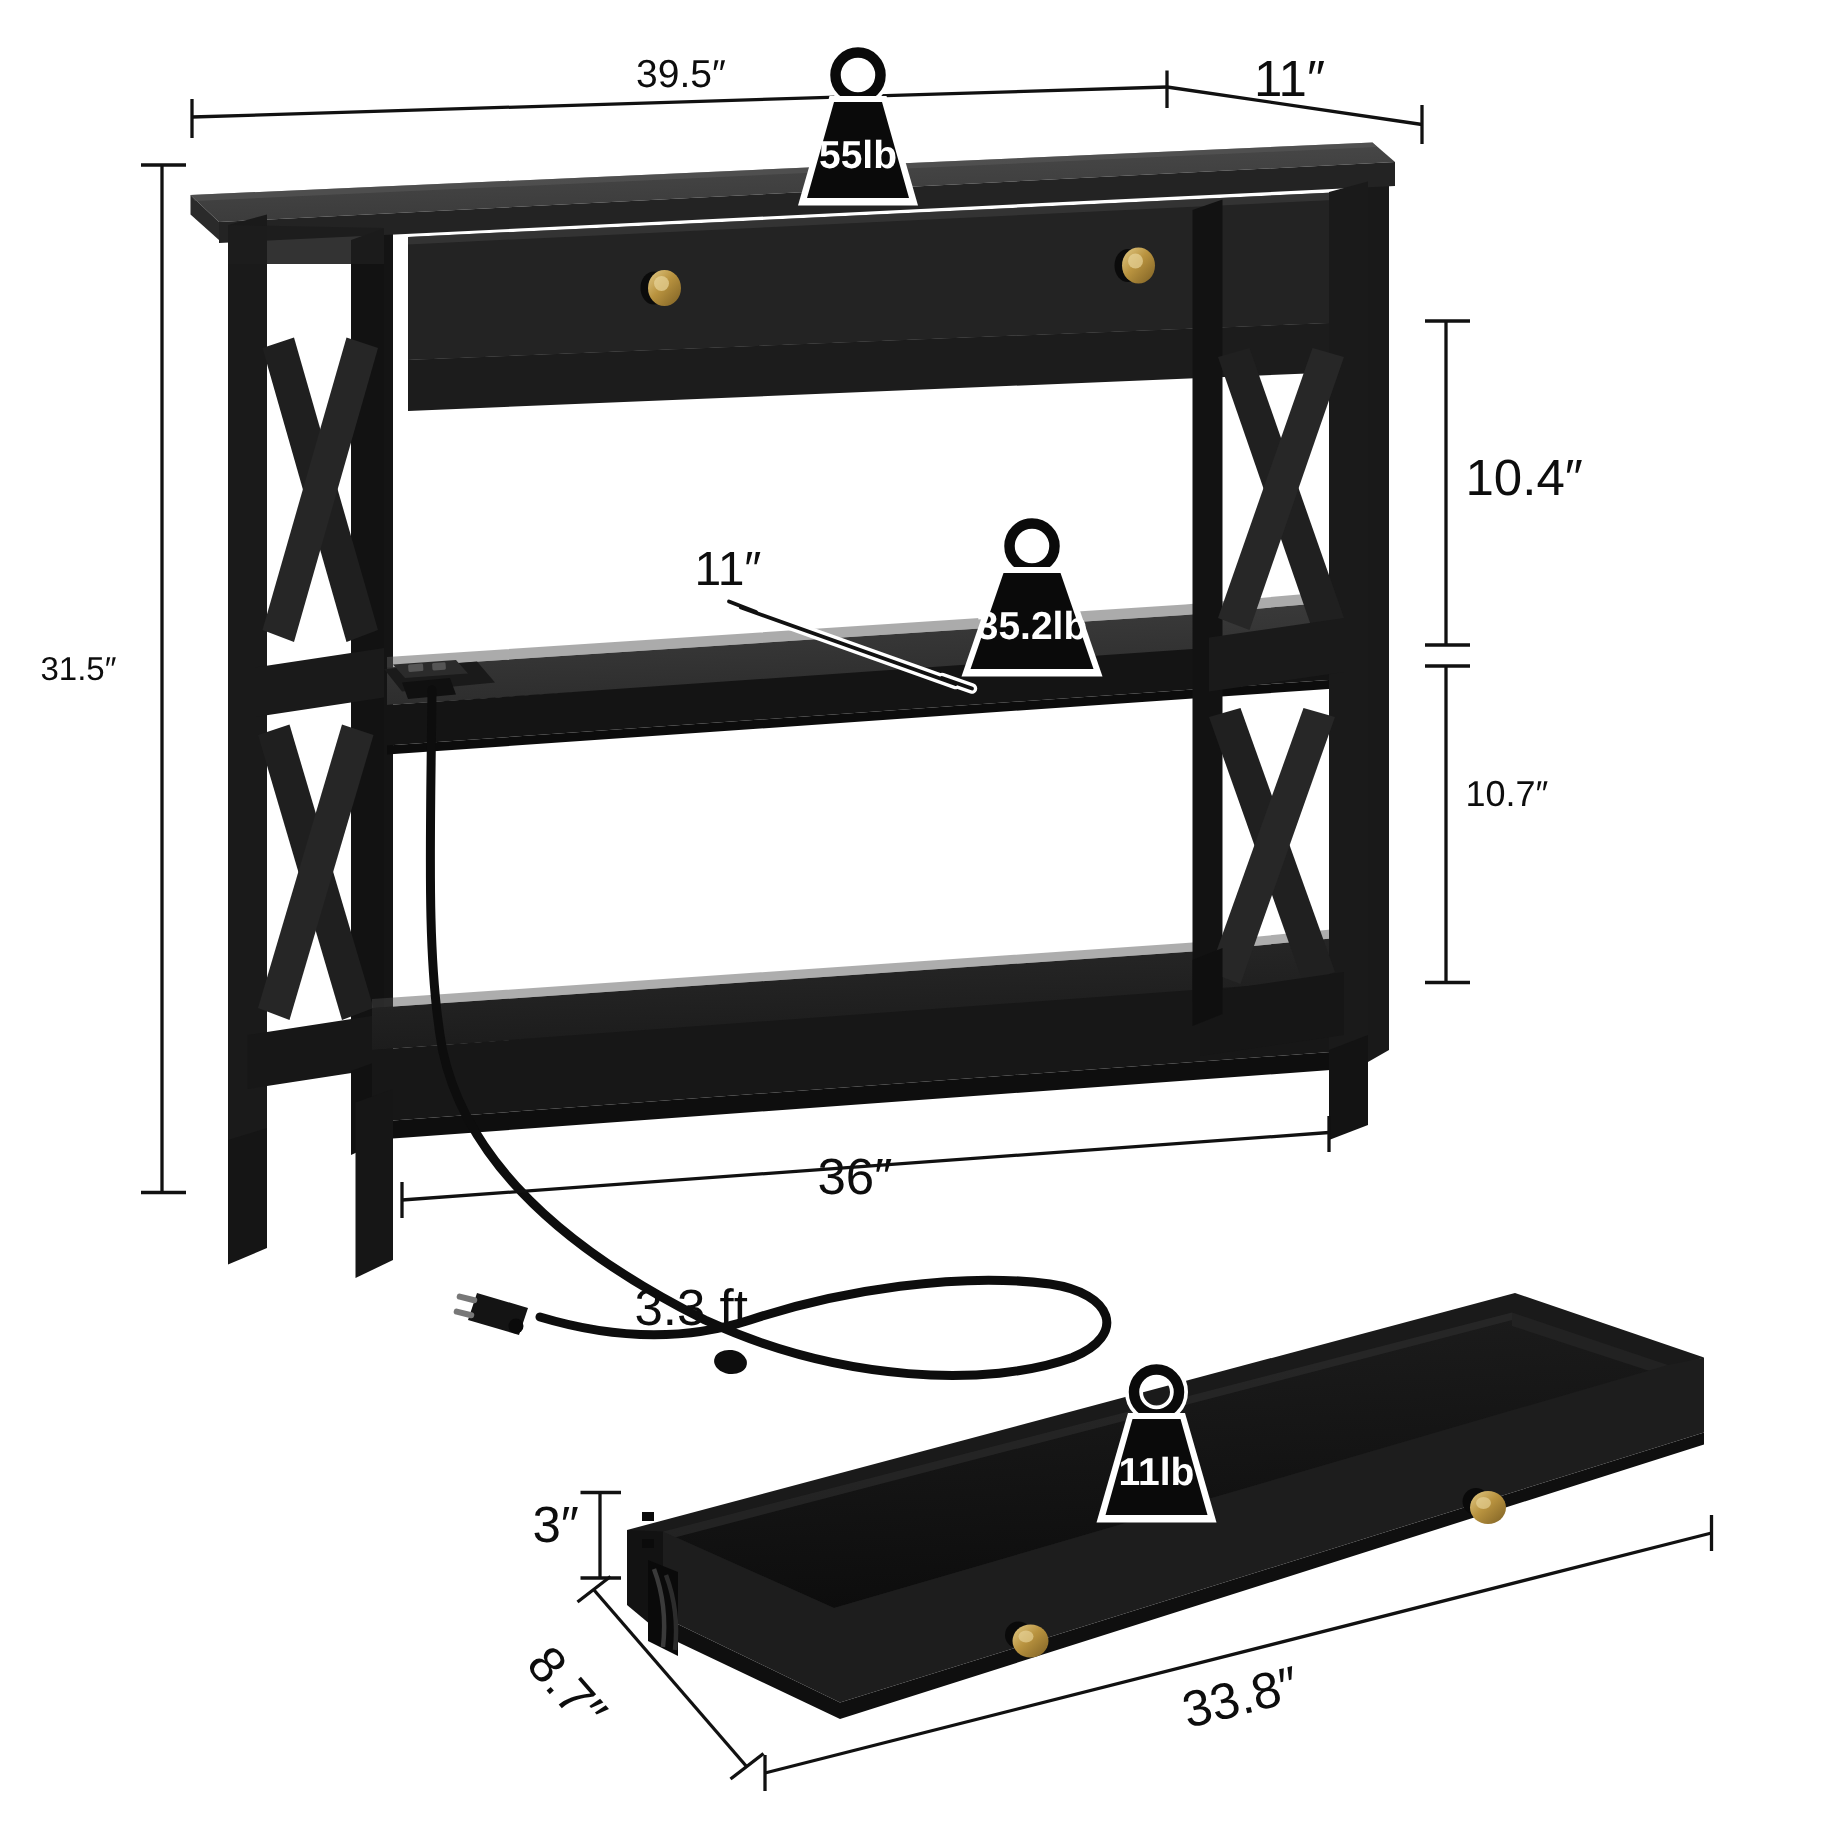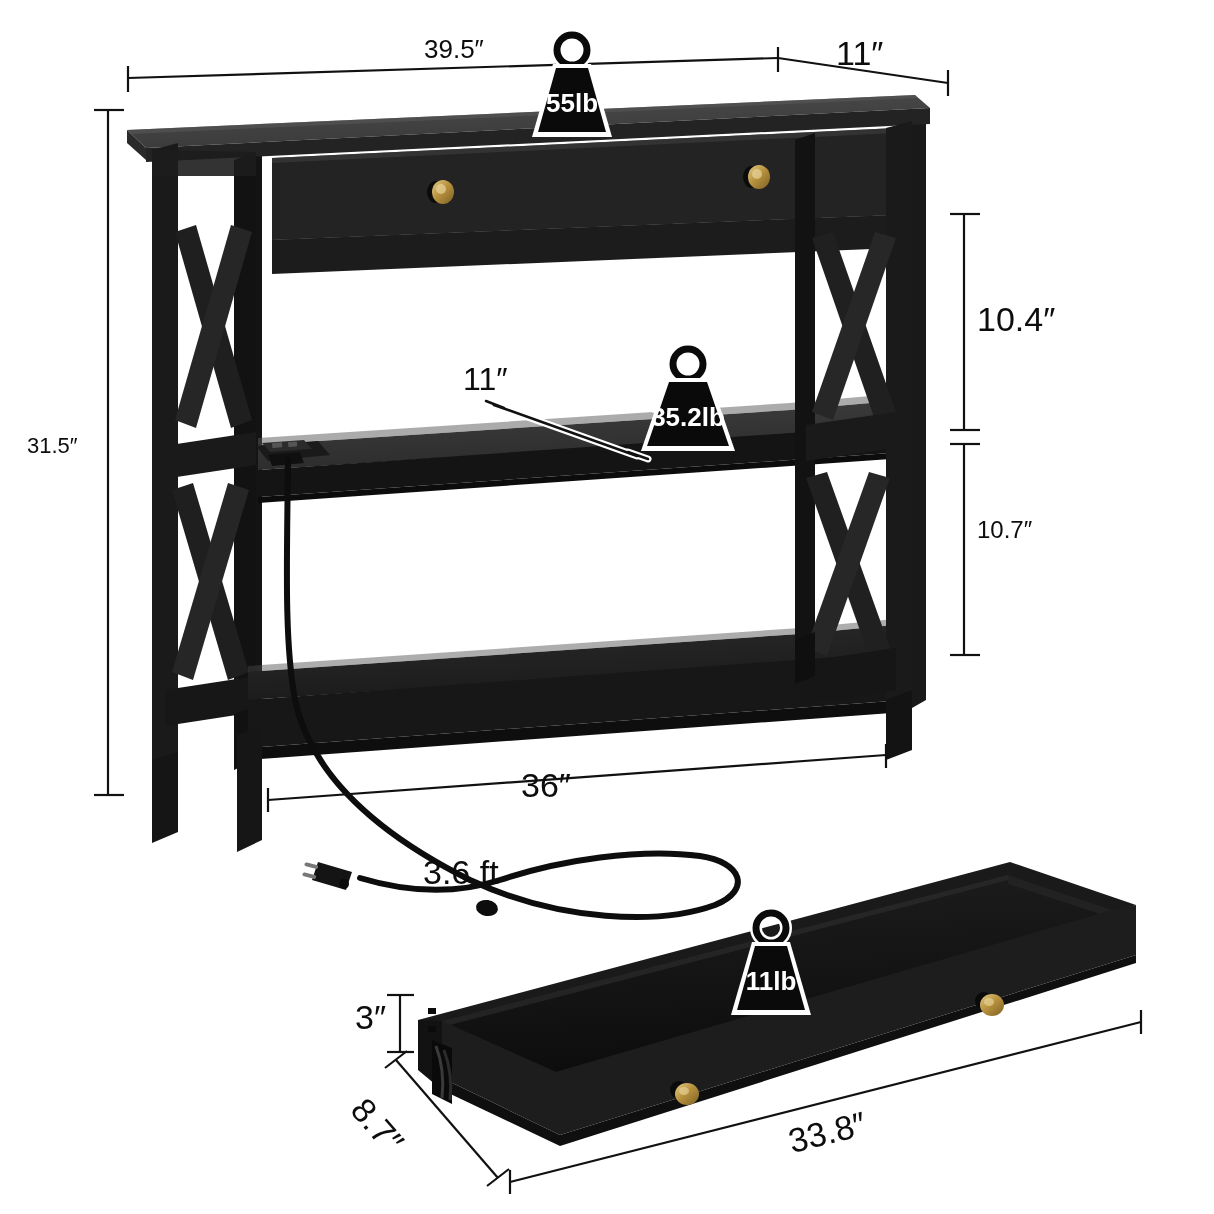--- a/index.html
+++ b/index.html
@@ -303,23 +303,23 @@
   <div class="dimlabel" style="left:836px;top:36px;font-size:34px;">11″</div>
 
   <div class="dimlabel" style="left:27px;top:435px;font-size:22px;">31.5″</div>
 
   <div class="dimlabel" style="left:977px;top:302px;font-size:34px;">10.4″</div>
 
   <div class="dimlabel" style="left:977px;top:518px;font-size:24px;">10.7″</div>
 
   <div class="dimlabel" style="left:463px;top:363px;font-size:32px;">11″</div>
 
-  <div class="dimlabel" style="left:521px;top:768px;font-size:34px;">36″</div>
-
-  <div class="dimlabel" style="left:423px;top:855px;font-size:34px;">3.6 ft</div>
+  <div class="dimlabel" style="left:545px;top:768px;font-size:34px;">36″</div>
+
+  <div class="dimlabel" style="left:423px;top:855px;font-size:34px;">3.3 ft</div>
 
   <div class="dimlabel" style="left:355px;top:1000px;font-size:34px;">3″</div>
 
   <div class="dimlabel" style="left:371px;top:1092px;font-size:34px;transform:rotate(49deg);transform-origin:left top;">8.7″</div>
 
   <div class="dimlabel" style="left:785px;top:1125px;font-size:34px;transform:rotate(-14deg);transform-origin:left top;">33.8″</div>
 
 </div>
 
 </body></html>

